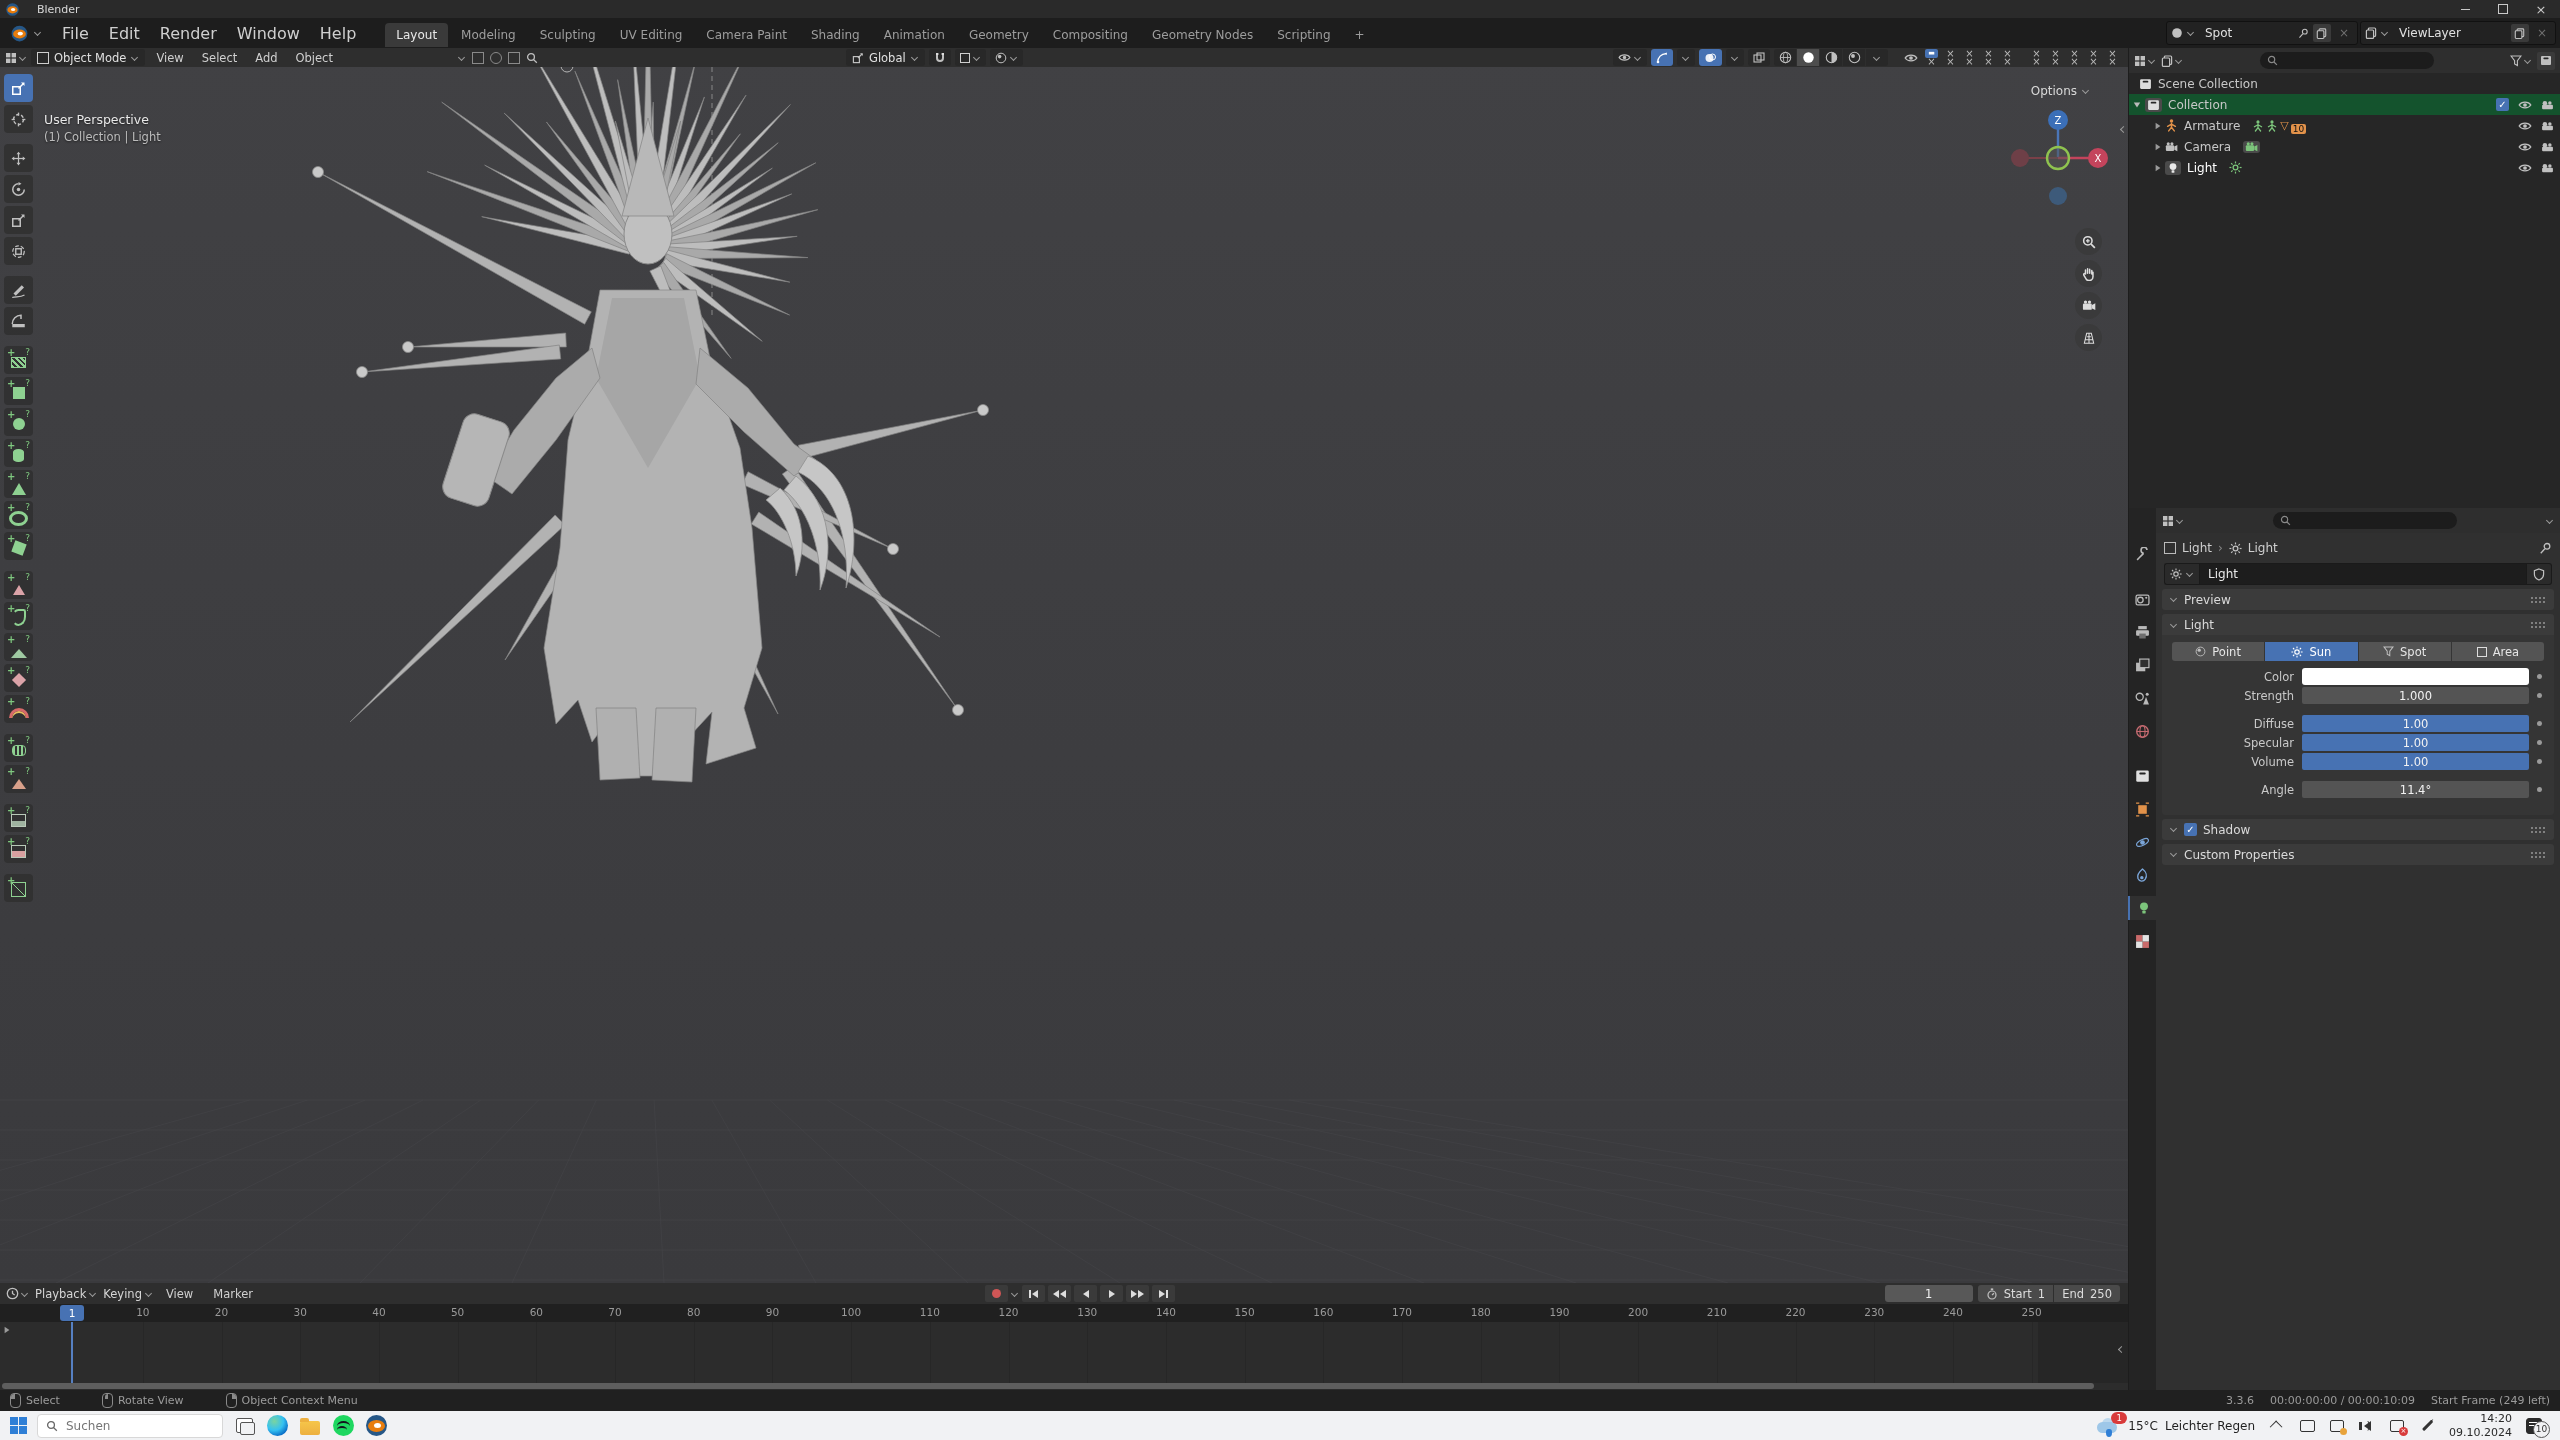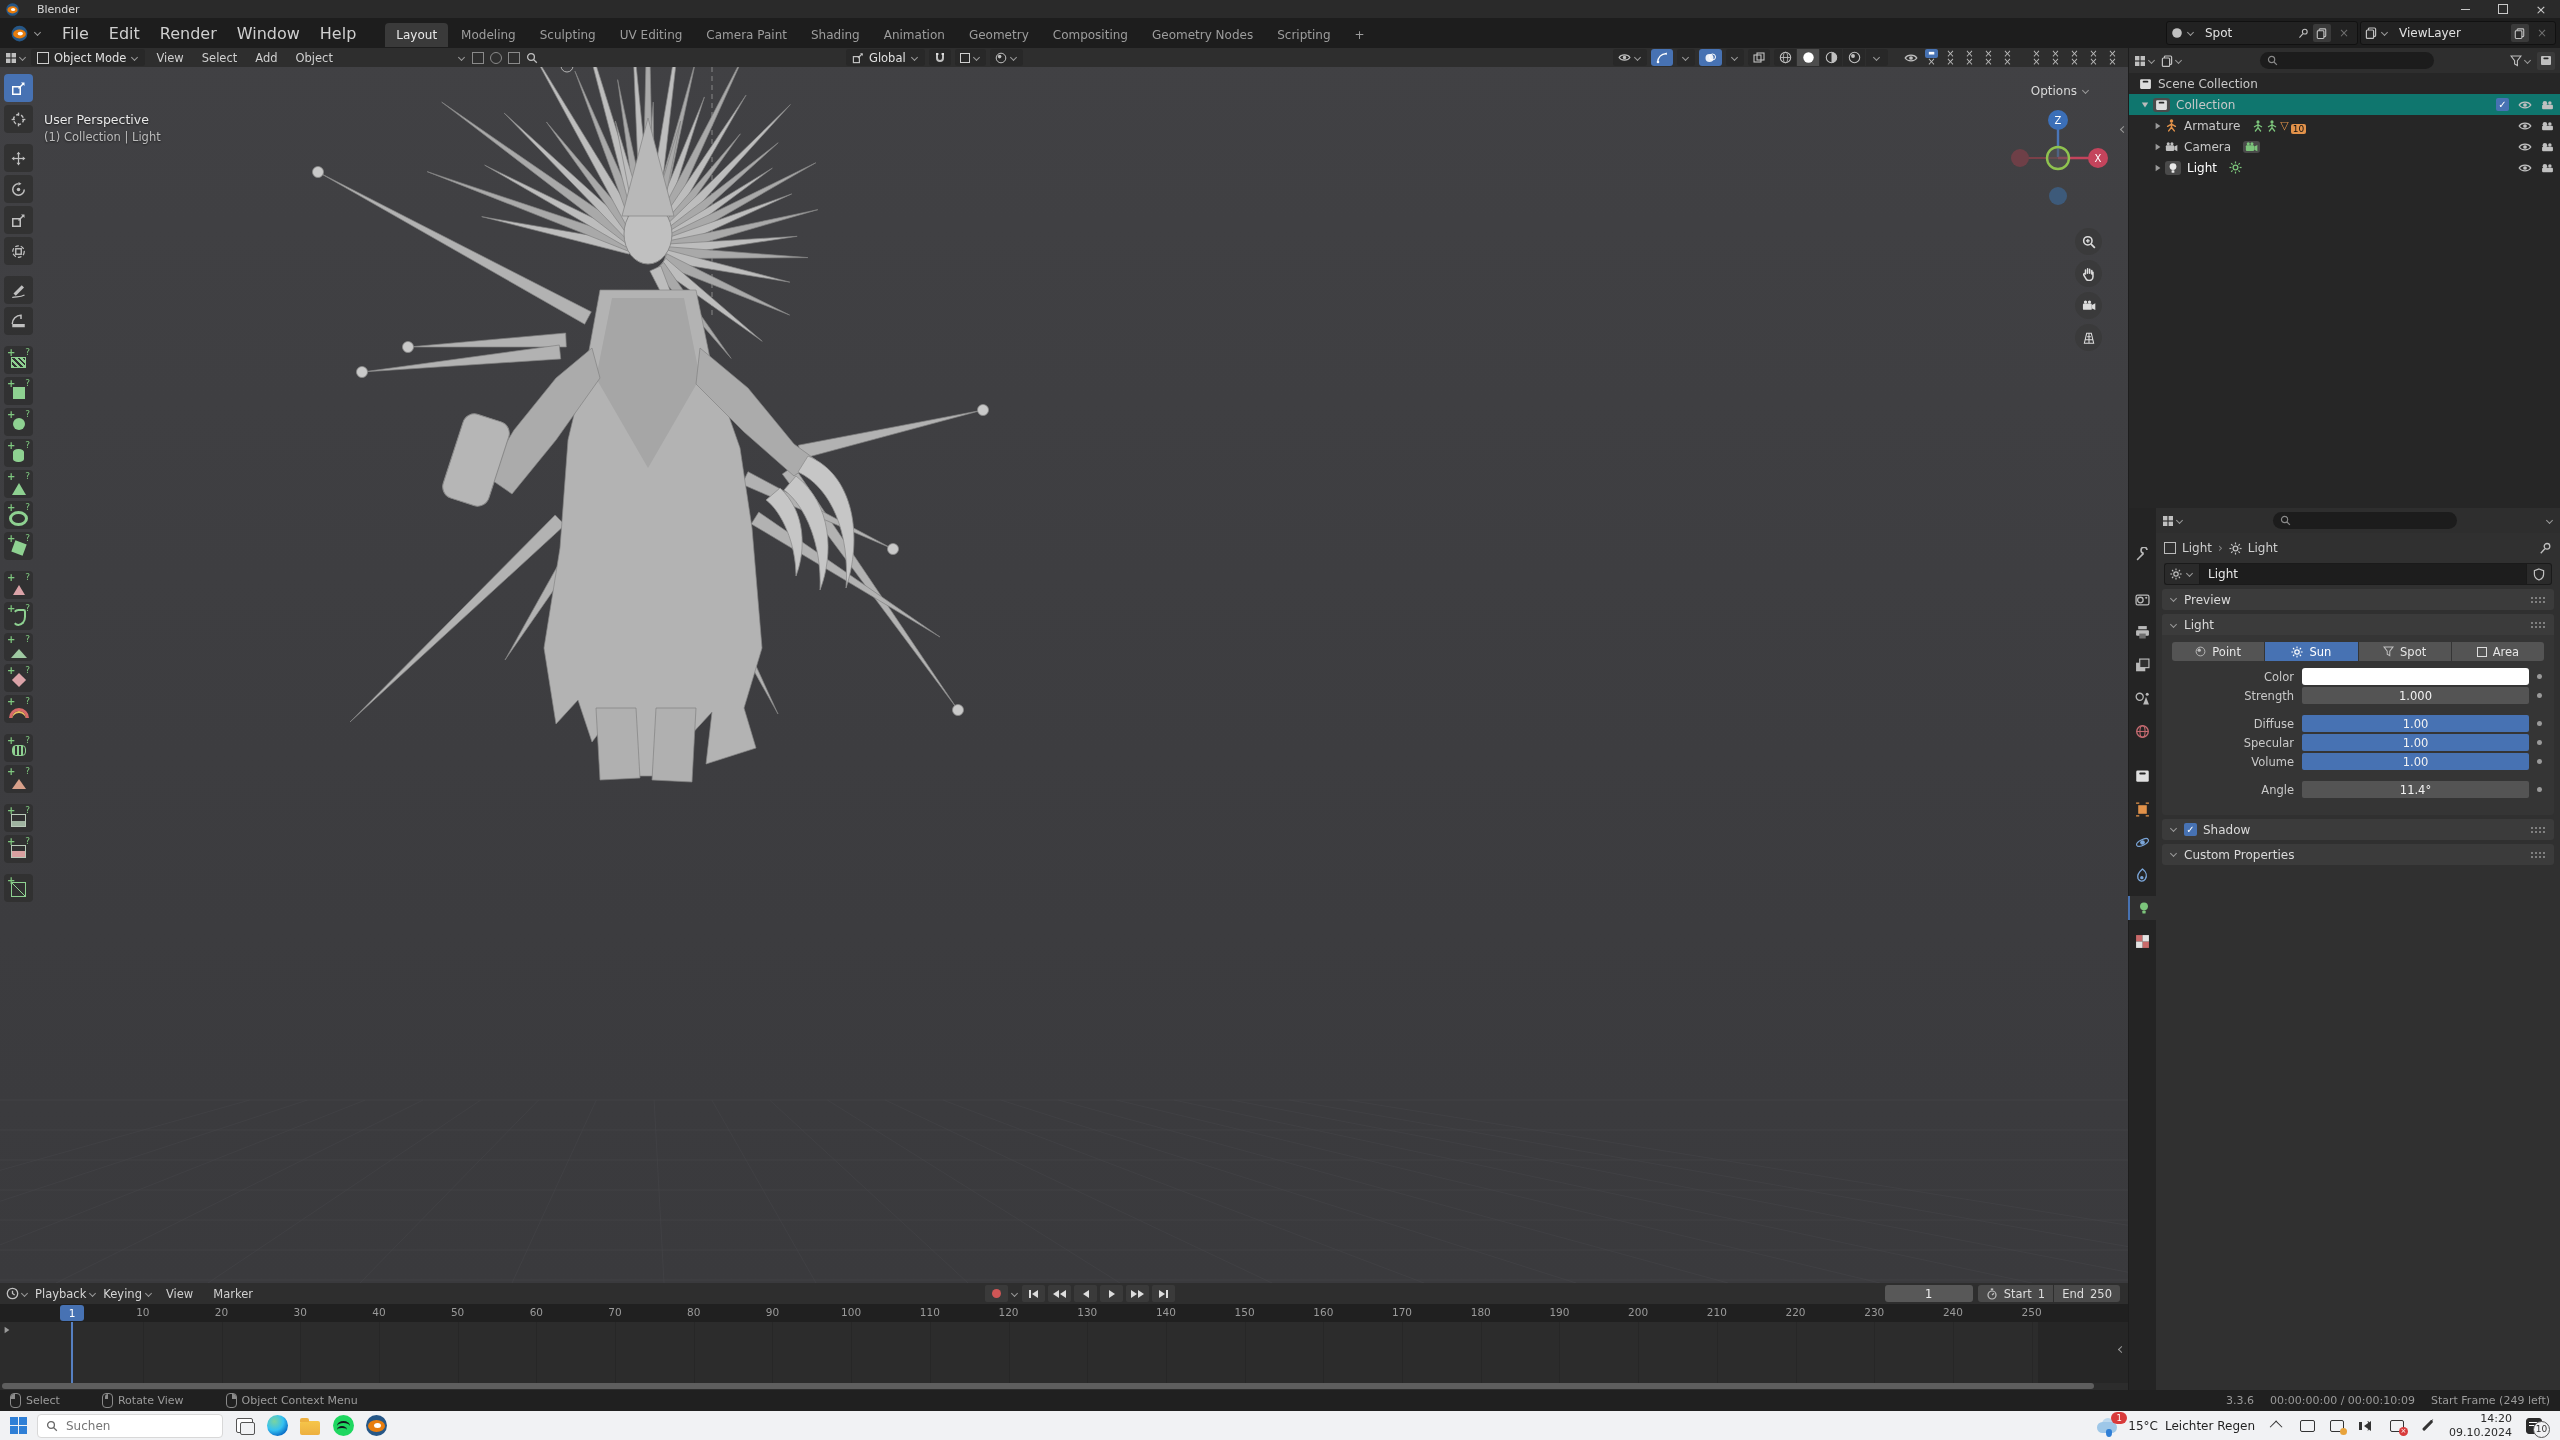--- a/index.html
+++ b/index.html
@@ -842,21 +842,21 @@
         </svg>
     </span>
   </div>
 
   <div class="orow" style="padding-left:10px">
     <svg style="color:#ddd" width="13" height="12">
         <use href="#i-box"></use>
       </svg>
     <span class="name">Scene Collection</span>
   </div>
-  <div class="orow" style="padding-left:12px;background:#0f766e">
+  <div class="orow" style="padding-left:4px;background:#14532d">
     <span class="tri-d" style="transform:scale(0.8)"></span>
     <span class="selbg">
         <svg style="color:#ddd" width="13" height="12">
           <use href="#i-box"></use>
         </svg>
       </span>
     <span class="name">Collection</span>
     <span class="rpad">
       <span class="chk"></span>
       <svg class="ic" width="14" height="10">

